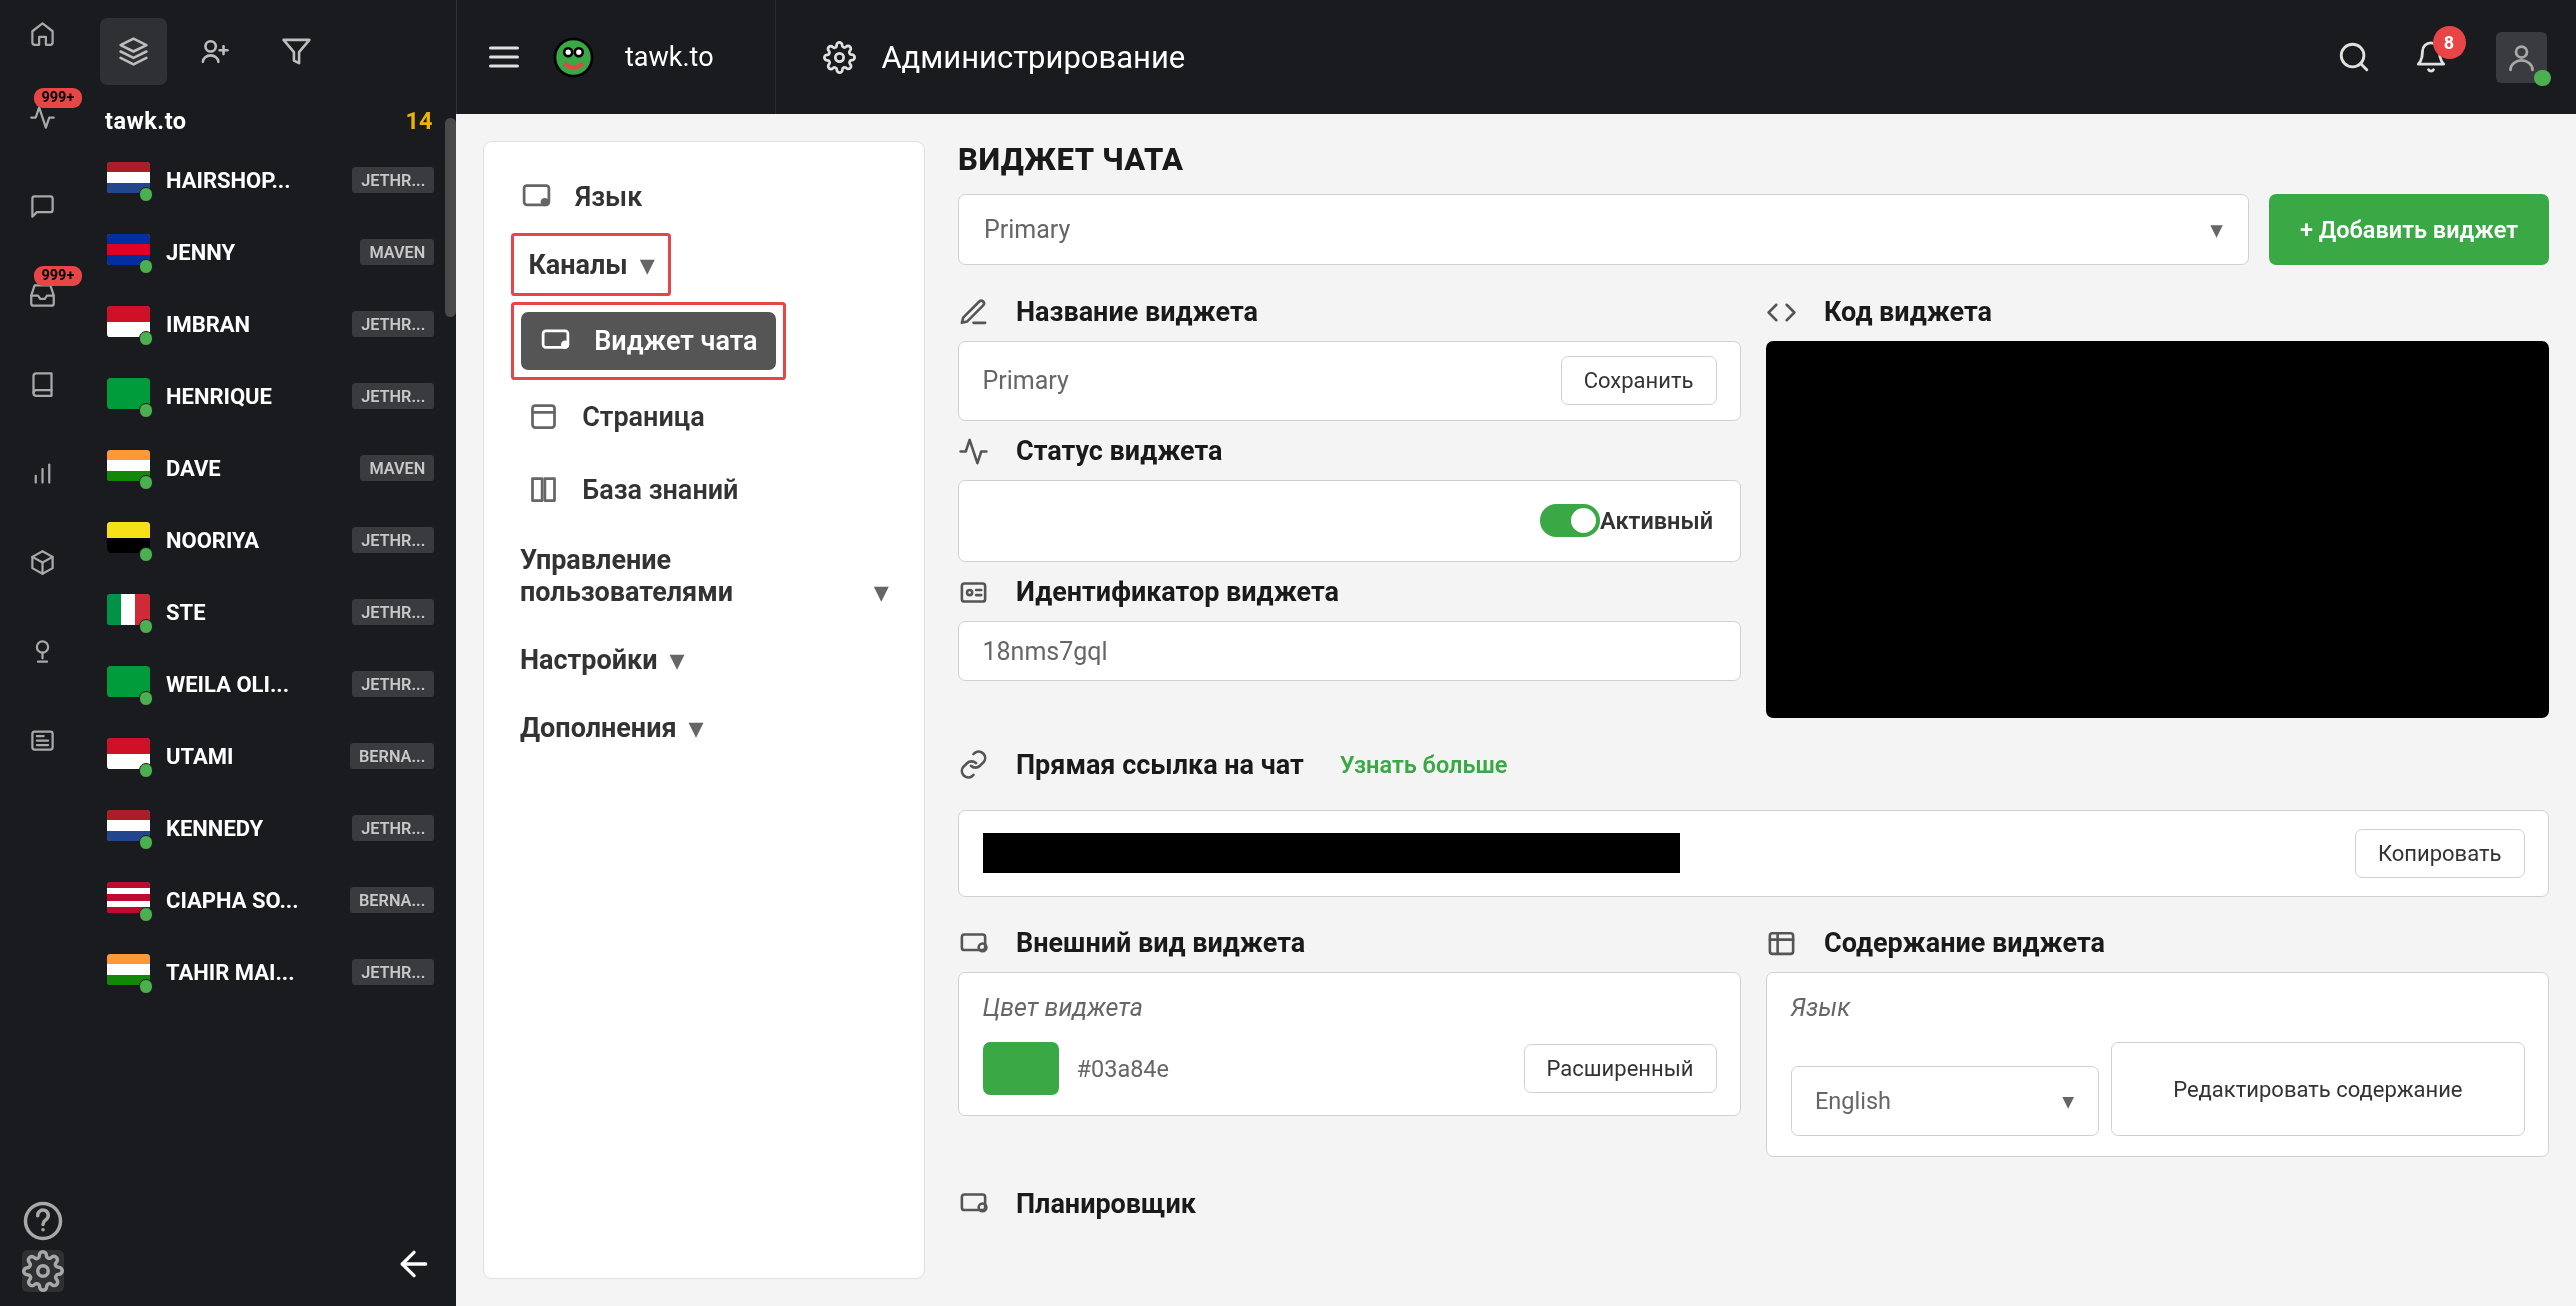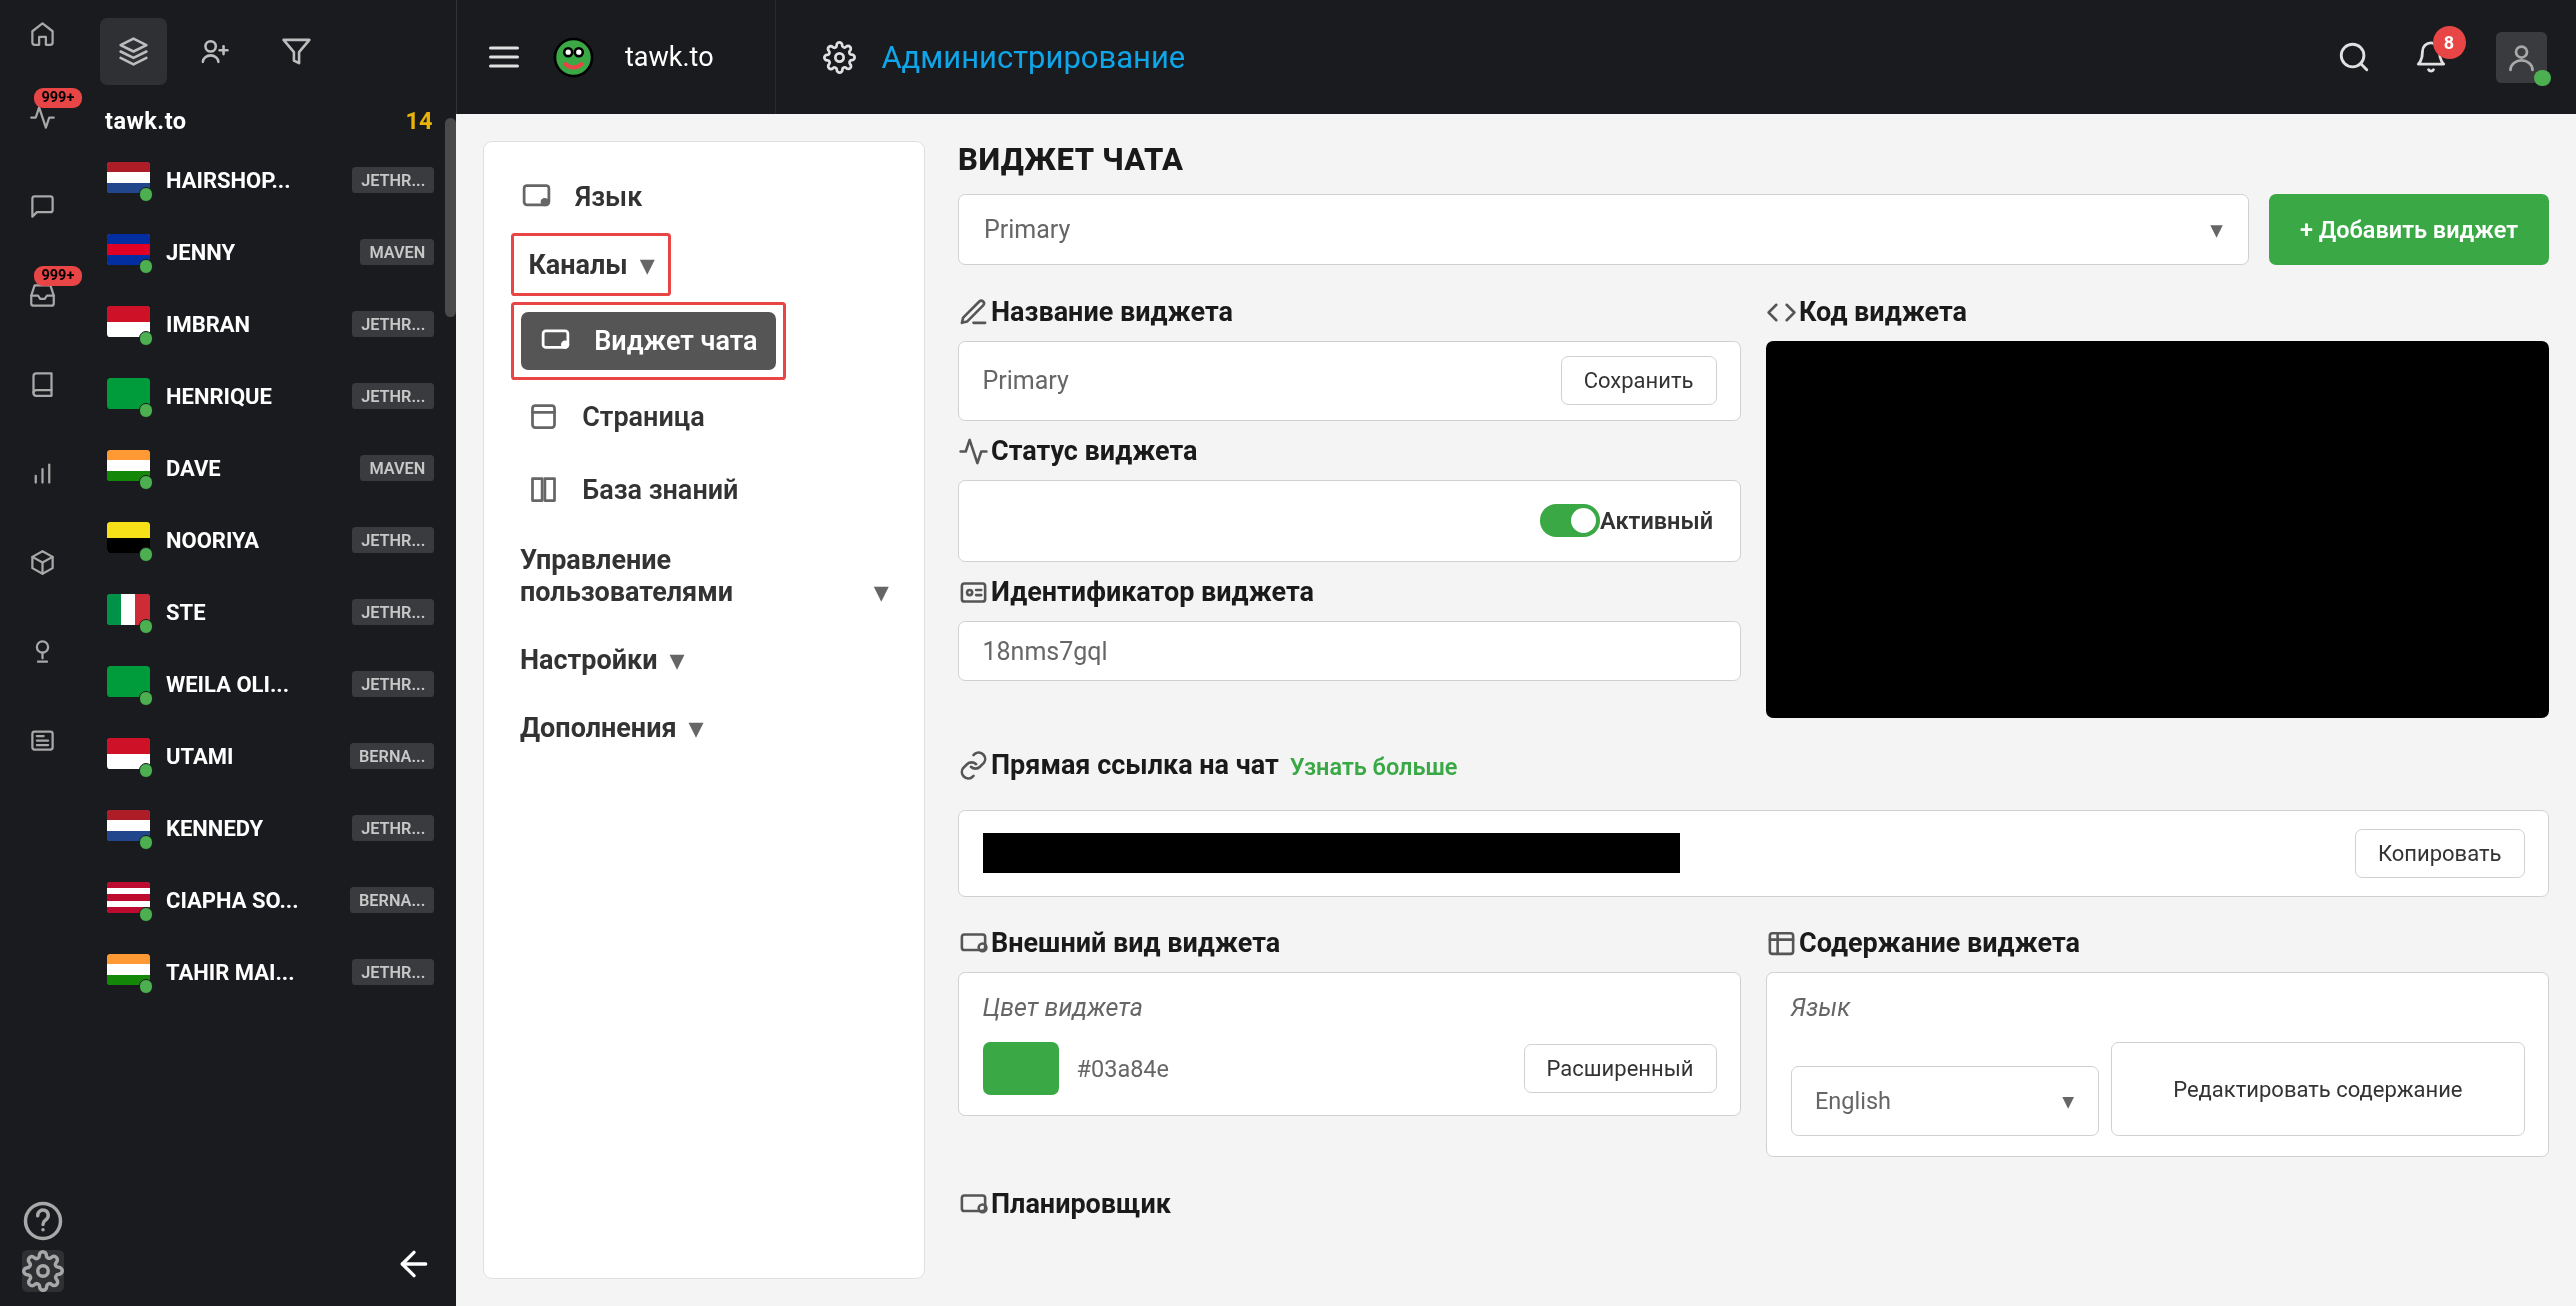--- a/index.html
+++ b/index.html
@@ -44,21 +44,21 @@
 
 .main { flex: 1; display: flex; flex-direction: column; background: #f4f4f4; }
 .topbar { height: 114px; background: #1a1b1e; display: flex; align-items: center; padding: 0 29px; gap: 25px; border-left: 0.9px solid #333; }
 .hamburger { color: #e0e0e0; display: flex; }
 .hamburger svg { width: 36px; height: 36px; }
 .logo { width: 53px; height: 53px; }
 .brand { color: #fff; font-size: 27px; font-weight: 400; }
 .divider { width: 1.8px; height: 114px; background: #2a2a2a; margin: 0 22px 0 36px; }
 .gear { color: #e0e0e0; display: flex; }
 .gear svg { width: 33px; height: 33px; }
-.breadcrumb { color: #0ea5e9; font-size: 31px; }
+.breadcrumb { color: #ffffff; font-size: 31px; }
 .topbar-spacer { flex: 1; }
 .topbar-icon { color: #e0e0e0; display: flex; padding: 9px; position: relative; }
 .topbar-icon svg { width: 34px; height: 34px; }
 .bell-badge { position: absolute; top: -5.4px; right: -9px; background: #e84646; color: #fff; font-size: 18px; font-weight: 700; width: 33px; height: 33px; border-radius: 50%; display: flex; align-items: center; justify-content: center; }
 .avatar { width: 51px; height: 51px; background: #3a3b3e; border-radius: 5.4px; display: flex; align-items: center; justify-content: center; color: #a8a8a8; position: relative; margin-left: 14.5px; }
 .avatar svg { width: 33px; height: 33px; }
 .avatar-dot { position: absolute; right: -3.6px; bottom: -3.6px; width: 16.3px; height: 16.3px; border-radius: 50%; background: #4caf50; }
 
 .content-row { flex: 1; display: flex; padding: 27px; gap: 33px; overflow: auto; }
 .admin-sidebar { width: 442px; background: #fff; border: 0.9px solid #e0e0e0; border-radius: 9px; padding: 18px 27px; flex-shrink: 0; }
@@ -75,21 +75,21 @@
 .highlight-red .menu-item { margin: 0; }
 
 .admin-content { flex: 1; display: flex; flex-direction: column; gap: 16.3px; }
 .page-title { font-size: 31px; font-weight: 800; color: #1a1a1a; letter-spacing: 0.5px; }
 .row-top { display: flex; gap: 20px; }
 .select-primary { flex: 1; background: #fff; border: 0.9px solid #d0d0d0; border-radius: 7.2px; padding: 20px 25px; font-size: 25px; color: #666; display: flex; justify-content: space-between; align-items: center; }
 .add-btn { background: #39a845; color: #fff; border: none; border-radius: 7.2px; padding: 0 31px; font-size: 23.5px; font-weight: 600; display: flex; align-items: center; gap: 5.4px; }
 
 .two-col { display: flex; gap: 25px; }
 .col { flex: 1; display: flex; flex-direction: column; }
-.section-header { display: flex; align-items: flex-end; gap: 2px; margin: 14.5px 0 12.7px; }
+.section-header { display: flex; align-items: center; gap: 27px; margin: 14.5px 0 12.7px; }
 .section-header svg { width: 31px; height: 31px; color: #555; }
 .section-title { font-size: 27px; font-weight: 700; color: #1a1a1a; }
 .learn-more { color: #39a845; font-size: 23.5px; font-weight: 600; margin-left: 9px; }
 .field-row { background: #fff; border: 0.9px solid #d0d0d0; border-radius: 7.2px; padding: 14.5px 23.5px; display: flex; align-items: center; gap: 12.7px; }
 .field-row input { flex: 1; border: none; font-size: 25px; color: #666; outline: none; background: transparent; }
 .save-btn, .small-btn { border: 0.9px solid #d0d0d0; background: #fff; border-radius: 7.2px; padding: 11px 22px; font-size: 22px; color: #333; }
 .toggle-row { background: #fff; border: 0.9px solid #d0d0d0; border-radius: 7.2px; padding: 23.5px 27px; display: flex; align-items: center; justify-content: flex-end; }
 .toggle { width: 60px; height: 33px; background: #39a845; border-radius: 16.3px; position: relative; }
 .toggle::after { content: ''; position: absolute; right: 3.6px; top: 3.6px; width: 25px; height: 25px; background: #fff; border-radius: 50%; }
 .status-text { font-size: 23.5px; color: #333; font-weight: 600; }

